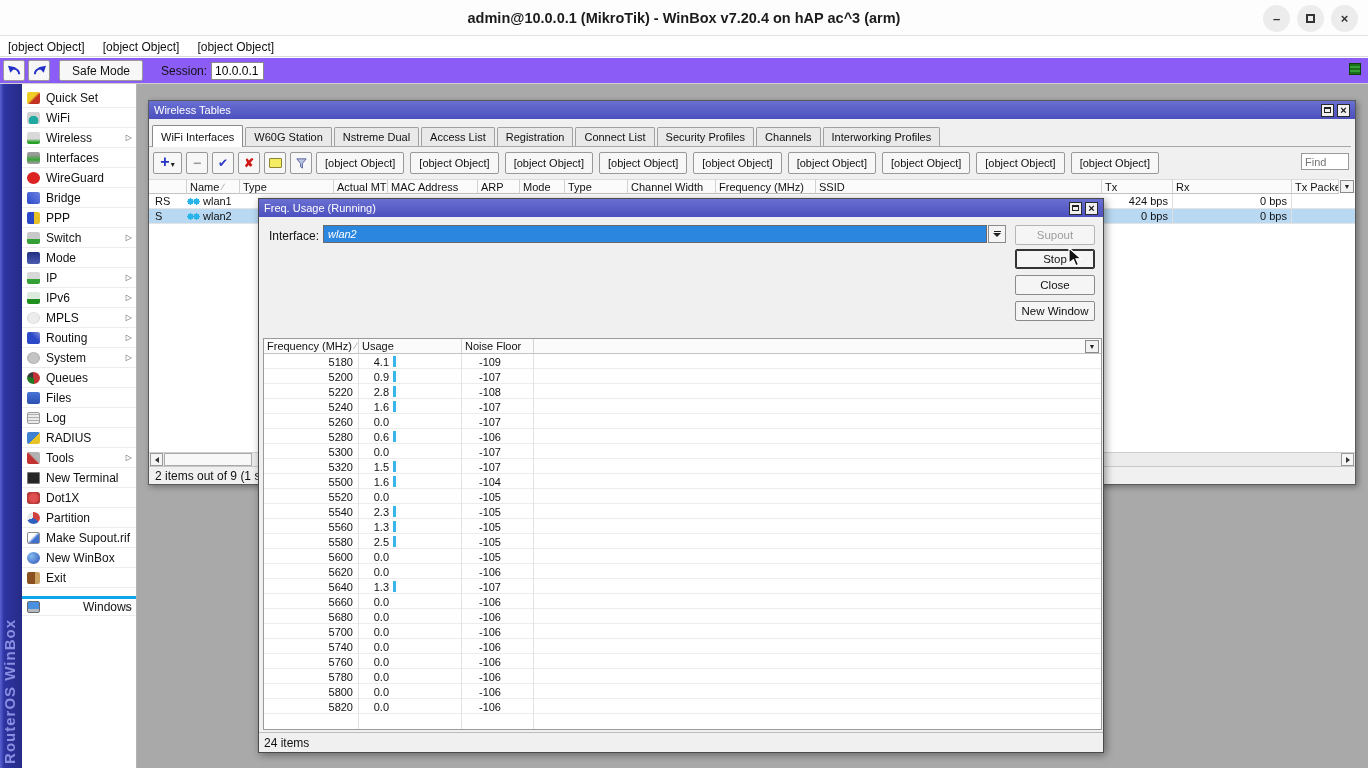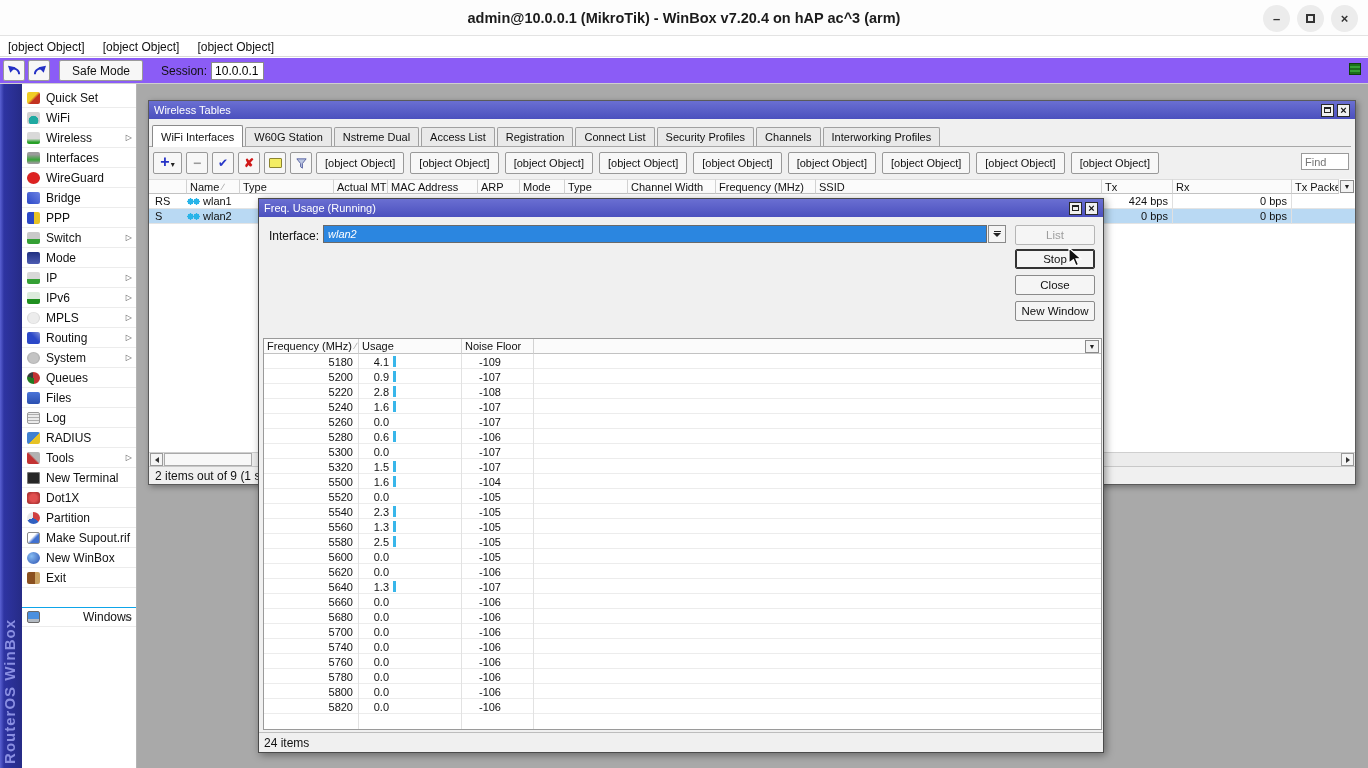--- a/index.html
+++ b/index.html
@@ -25,21 +25,21 @@
   .session-input { width:53px; height:18px; border:1px solid #8a8a8a; background:#fff; font-size:12px; padding:0 3px; font-family:"Liberation Sans",sans-serif; }
   .conn-indicator { position:absolute; right:7px; top:5px; width:12px; height:12px; border:1px solid #0c420c; background:repeating-linear-gradient(0deg,#1c6e1c 0 2px,#35a035 2px 4px); }
 
   
   .leftstrip { position:absolute; left:0; top:84px; width:22px; height:684px; background:linear-gradient(90deg,#5a61d2 0,#2e34a2 4px,#262b86 100%); z-index:1; }
   .leftstrip .vtext { position:absolute; bottom:4px; left:1px; writing-mode:vertical-rl; transform:rotate(180deg); color:#8a8fe2; font-size:15px; font-weight:bold; letter-spacing:1px; white-space:nowrap; }
 
   
   .sidebar { position:absolute; left:22px; top:84px; width:115px; height:684px; background:#fff; border-right:1px solid #b4b4b4; padding-top:4px; z-index:1; }
   .side-item { height:20px; display:flex; align-items:center; gap:6px; padding-left:5px; border-bottom:1px solid #ececec; position:relative; background:#fff; }
-  .side-item.gap { margin-top:19px; border-top:1px solid #0ea5e9;gap:43px; }
+  .side-item.gap { margin-top:8px; border-top:3px solid #0ea5e9;gap:43px; }
   .side-label { font-size:12px; white-space:nowrap; }
   .side-arrow { position:absolute; right:4px; color:#555; font-size:8px; }
   .side-arrow::before { content:"▷"; }
   .icon13 { width:13px; height:12px; border-radius:2px; flex:none; }
 
   .wand-icon{background:linear-gradient(135deg,#f0cd25 45%,#c23322 60%);}
   .wifi-icon{background:radial-gradient(circle at 50% 72%,#1fa9a1 42%,#d2d2d2 48%);}
   .wireless-icon{background:linear-gradient(180deg,#d9d9d9 55%,#27a027 85%);}
   .interfaces-icon{background:linear-gradient(180deg,#9b9b9b 22%,#37a437 65%,#9b9b9b 92%);}
   .wireguard-icon{background:radial-gradient(circle,#d22 60%,#821212); border-radius:50%;}
@@ -562,21 +562,21 @@
     </div>
   </div>
 
   <div class="iface-label">Interface:</div>
   <div class="iface-combo">wlan2</div>
   <div class="combo-dd">
       <span class="bar"></span>
       <span class="tri"></span>
     </div>
 
-  <div class="dlg-btn disabled" style="top:26px;">List</div>
+  <div class="dlg-btn disabled" style="top:26px;">Supout</div>
   <div class="dlg-btn focused" style="top:50px;">Stop</div>
   <div class="dlg-btn" style="top:76px;">Close</div>
   <div class="dlg-btn" style="top:102px;">New Window</div>
 
   <div class="freq-table">
     <div class="fhead">
 
         <div>
           <span>Frequency (MHz)</span>
           <span class="sortmark"></span>

